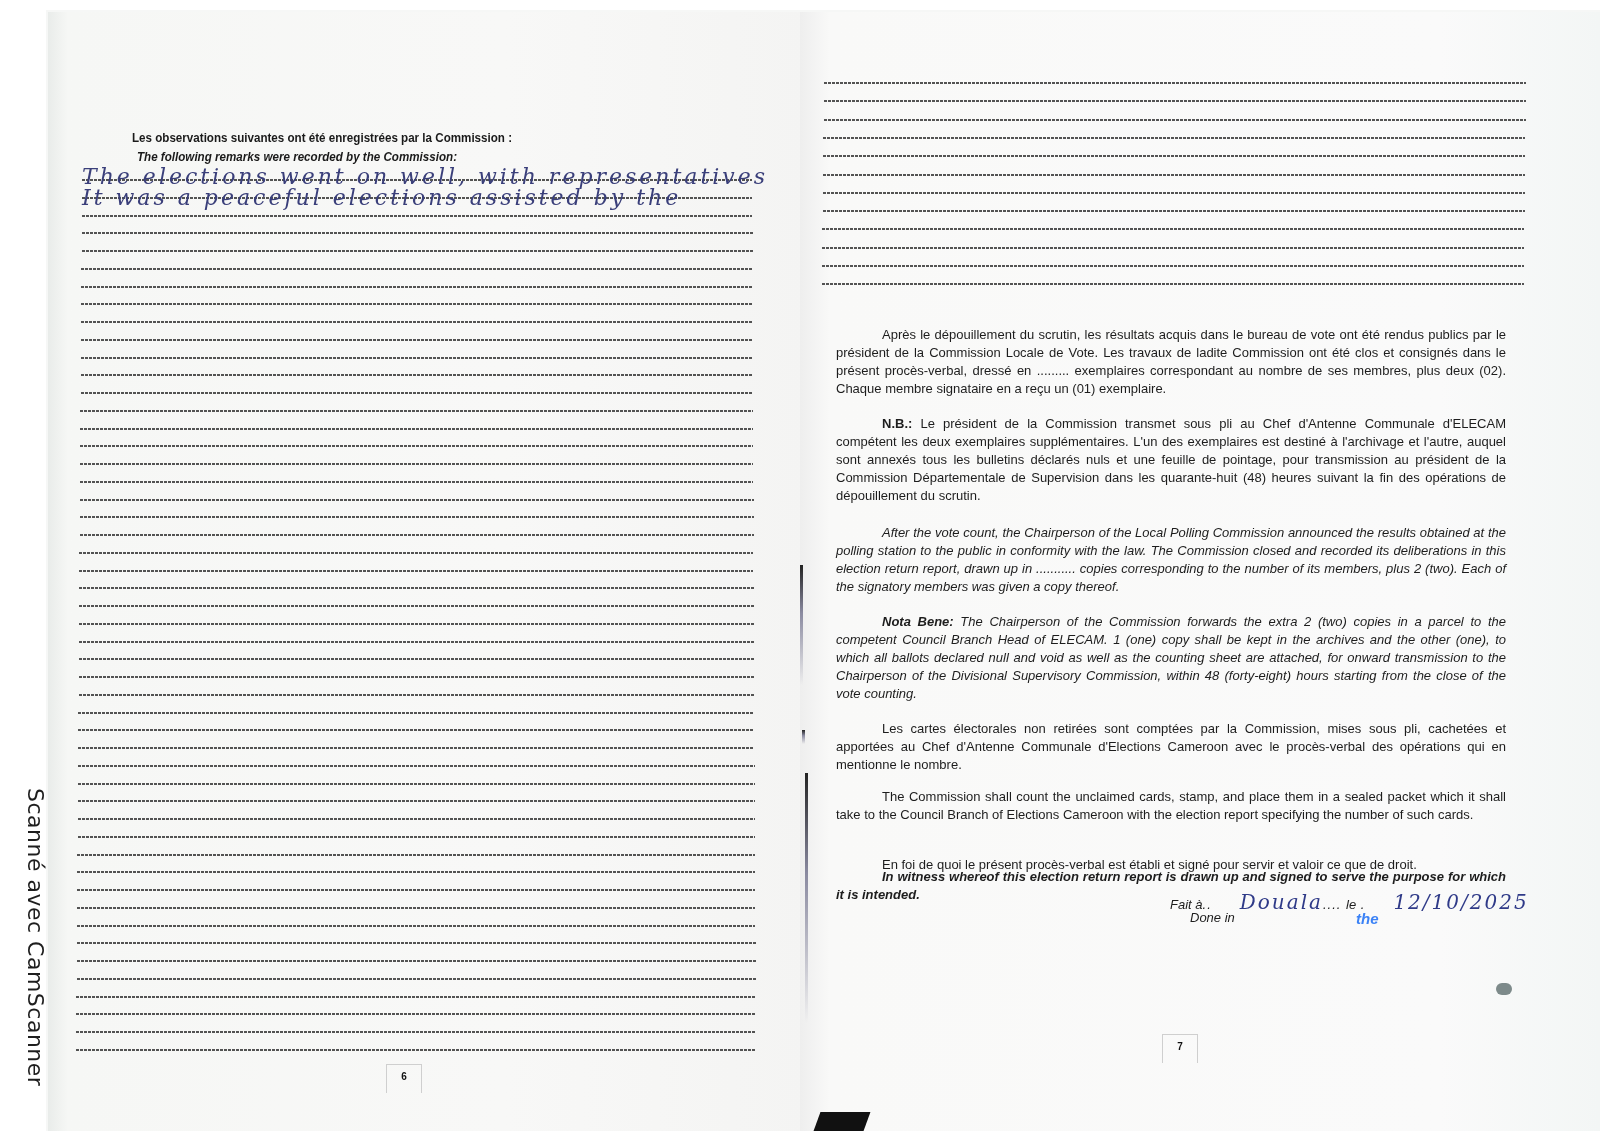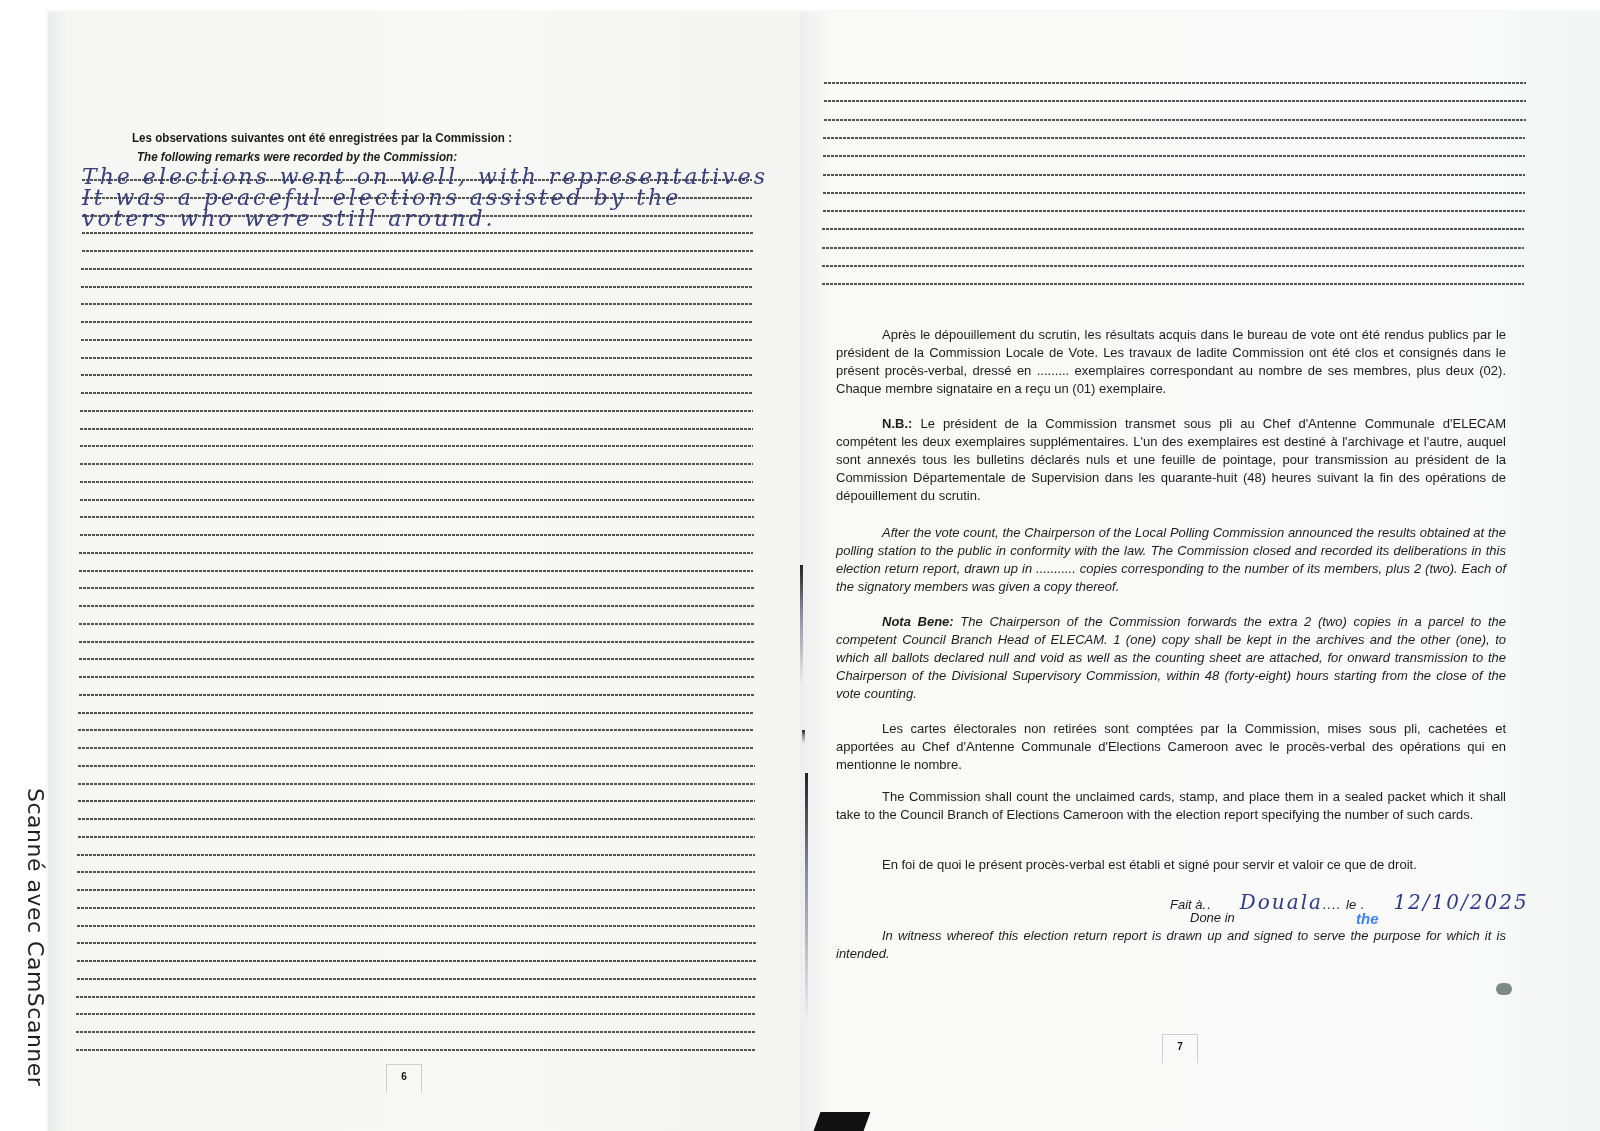--- a/index.html
+++ b/index.html
@@ -121,21 +121,20 @@
     <div class="dotline" style="left: 77px; top: 978px; width: 679px;"></div>
     <div class="dotline" style="left: 76px; top: 996px; width: 679px;"></div>
     <div class="dotline" style="left: 76px; top: 1013px; width: 679px;"></div>
     <div class="dotline" style="left: 76px; top: 1031px; width: 680px;"></div>
     <div class="dotline" style="left: 76px; top: 1049px; width: 680px;"></div>
   </div>
 
 <div class="handwriting">
   <div>The elections went on well, with representatives</div>
   <div>It was a peaceful elections assisted by the</div>
-  <div>voters who were still around.</div>
 </div>
 
 <div class="page-num" style="left:386px; top:1064px;">6</div>
 
 <div id="right-lines">
     <div class="dotline" style="left: 824px; top: 82px; width: 702px;"></div>
     <div class="dotline" style="left: 824px; top: 100px; width: 702px;"></div>
     <div class="dotline" style="left: 824px; top: 119px; width: 702px;"></div>
     <div class="dotline" style="left: 823px; top: 137px; width: 702px;"></div>
     <div class="dotline" style="left: 823px; top: 155px; width: 702px;"></div>
@@ -155,21 +154,21 @@
 <div class="para it" style="top:498px;"><span class="indent"></span><span>After the vote count, the Chairperson of the Local Polling Commission announced the results obtained at the polling station to the public in conformity with the law. The Commission closed and recorded its deliberations in this election return report, drawn up in ........... copies corresponding to the number of its members, plus 2 (two). Each of the signatory members was given a copy thereof.</span></div>
 
 <div class="para it" style="top:587px;"><span class="indent"></span><b>Nota Bene:</b> <span>The Chairperson of the Commission forwards the extra 2 (two) copies in a parcel to the competent Council Branch Head of ELECAM. 1 (one) copy shall be kept in the archives and the other (one), to which all ballots declared null and void as well as the counting sheet are attached, for onward transmission to the Chairperson of the Divisional Supervisory Commission, within 48 (forty-eight) hours starting from the close of the vote counting.</span></div>
 
 <div class="para" style="top:694px;"><span class="indent"></span><span>Les cartes électorales non retirées sont comptées par la Commission, mises sous pli, cachetées et apportées au Chef d'Antenne Communale d'Elections Cameroon avec le procès-verbal des opérations qui en mentionne le nombre.</span></div>
 
 <div class="para" style="top:762px;"><span class="indent"></span><span>The Commission shall count the unclaimed cards, stamp, and place them in a sealed packet which it shall take to the Council Branch of Elections Cameroon with the election report specifying the number of such cards.</span></div>
 
 <div class="para" style="top:830px;"><span class="indent"></span><span>En foi de quoi le présent procès-verbal est établi et signé pour servir et valoir ce que de droit.</span></div>
 
-<div class="para it" style="top:901px;"><span class="indent"></span><span>In witness whereof this election return report is drawn up and signed to serve the purpose for which it is intended.</span></div>
+<div class="para it" style="top:842px;font-weight:bold;"><span class="indent"></span><span>In witness whereof this election return report is drawn up and signed to serve the purpose for which it is intended.</span></div>
 
 <div class="fait">
   <span>Fait à</span><span class="dots">..</span><span class="hand">Douala</span><span class="dots">.... </span><span>le</span><span class="dots"> .</span><span class="hand">12/10/2025</span>
 </div>
 <div class="done-in">Done in</div>
 <div class="the">the</div>
 
 <div class="page-num" style="left:1162px; top:1034px;">7</div>
 
 <div class="gutter-mark" style="left:800px; top:565px; height:120px;"></div>

